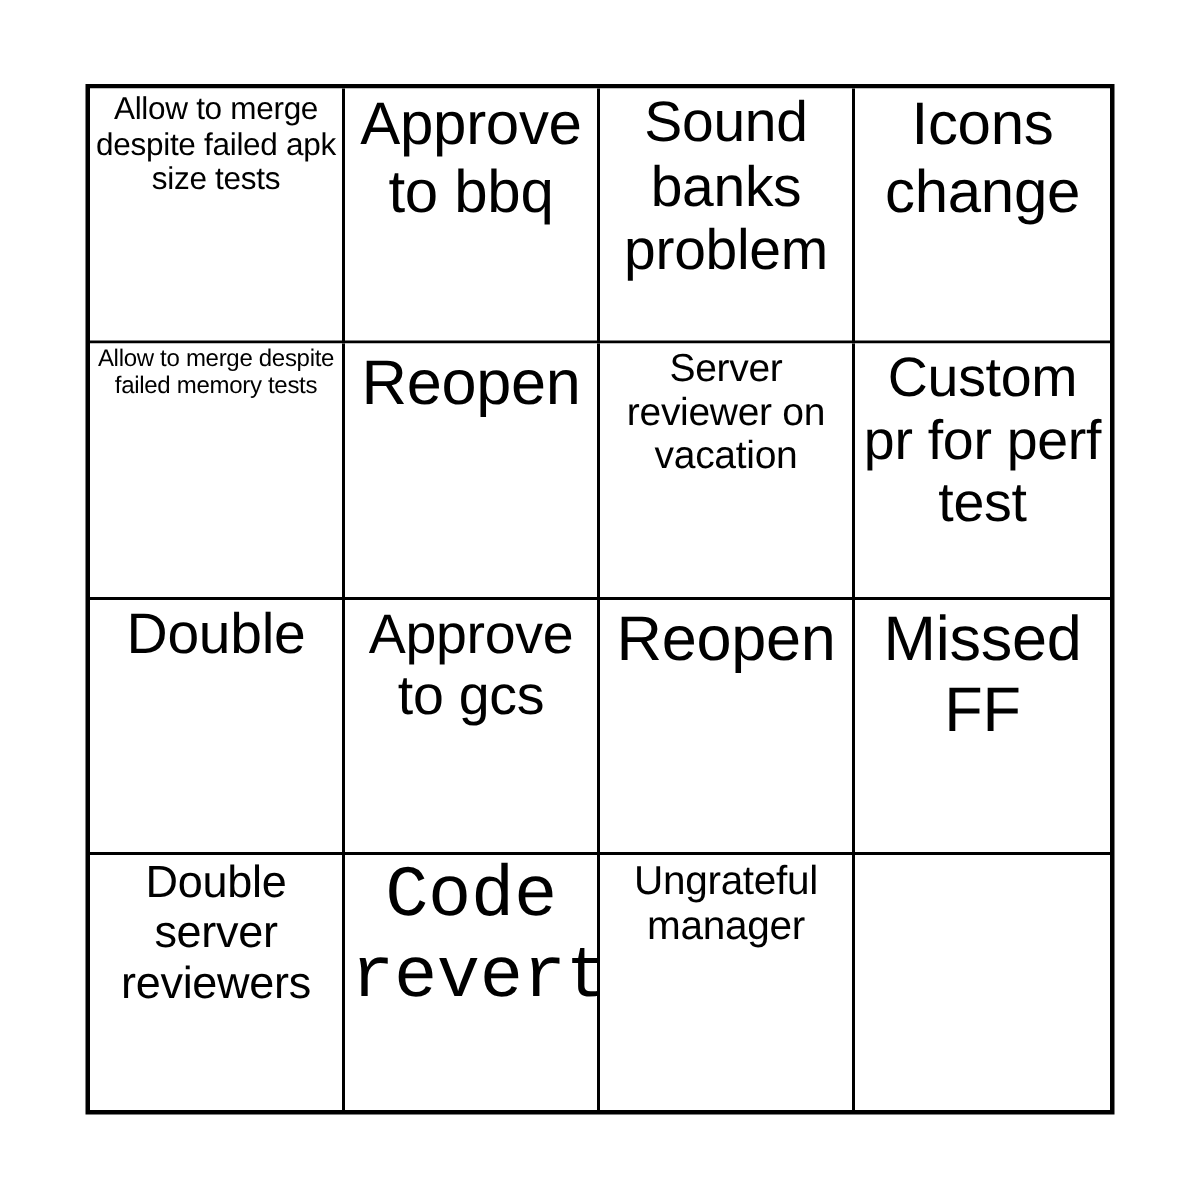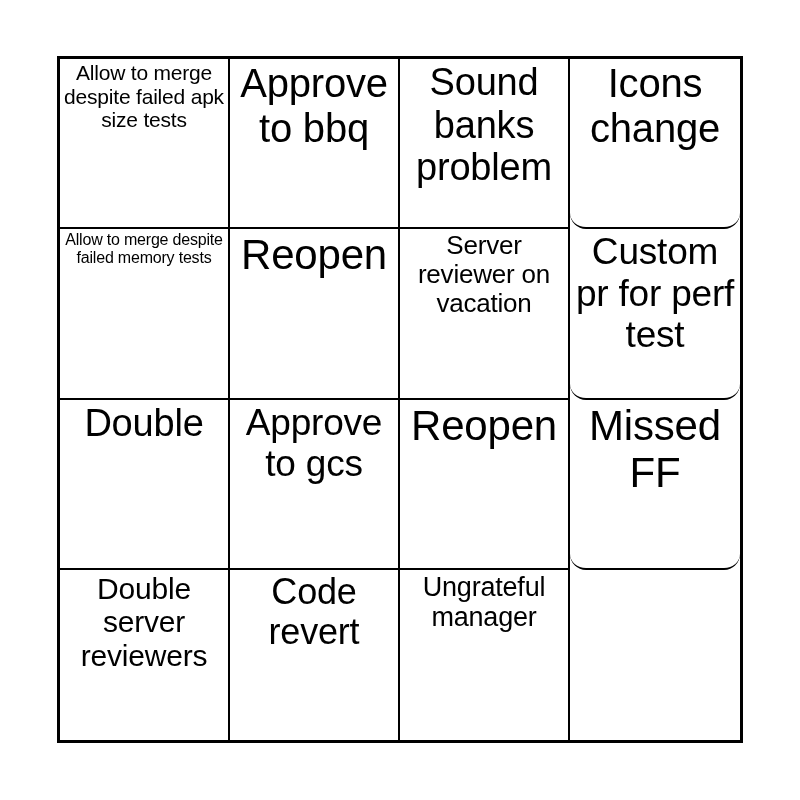--- a/index.html
+++ b/index.html
@@ -36,21 +36,21 @@
     border-right: 2px solid #000000;
     border-bottom: 2px solid #000000;
     display: flex;
     align-items: flex-start;
     justify-content: center;
     text-align: center;
     padding: 2px 4px;
     background: #ffffff;
     overflow: hidden;
   }
-  .bingo-grid > .bingo-cell:nth-child(4n) { border-right: none; border-radius: 16px; }
+  .bingo-grid > .bingo-cell:nth-child(4n) { border-right: none; }
   .bingo-grid > .bingo-cell:nth-child(n+13) { border-bottom: none; }
   .cell-text {
     display: block;
     width: 100%;
     line-height: 1.12;
     font-weight: 400;
     letter-spacing: -0.2px;
     white-space: pre-line;
   }
 </style>
@@ -96,20 +96,20 @@
       <span class="cell-text" style="font-size: 42px;">Reopen</span>
     </div>
     <div class="bingo-cell">
       <span class="cell-text" style="font-size: 42px;">Missed FF</span>
     </div>
 
     <div class="bingo-cell">
       <span class="cell-text" style="font-size: 30px;">Double server reviewers</span>
     </div>
     <div class="bingo-cell">
-      <span class="cell-text" style="font-size: 36px;">Code revert</span>
+      <span class="cell-text" style="font-size: 48px; font-family: Liberation Mono, monospace;">Code revert</span>
     </div>
     <div class="bingo-cell">
       <span class="cell-text" style="font-size: 27px;">Ungrateful manager</span>
     </div>
 
   </div>
 </div>
 
 </body></html>

